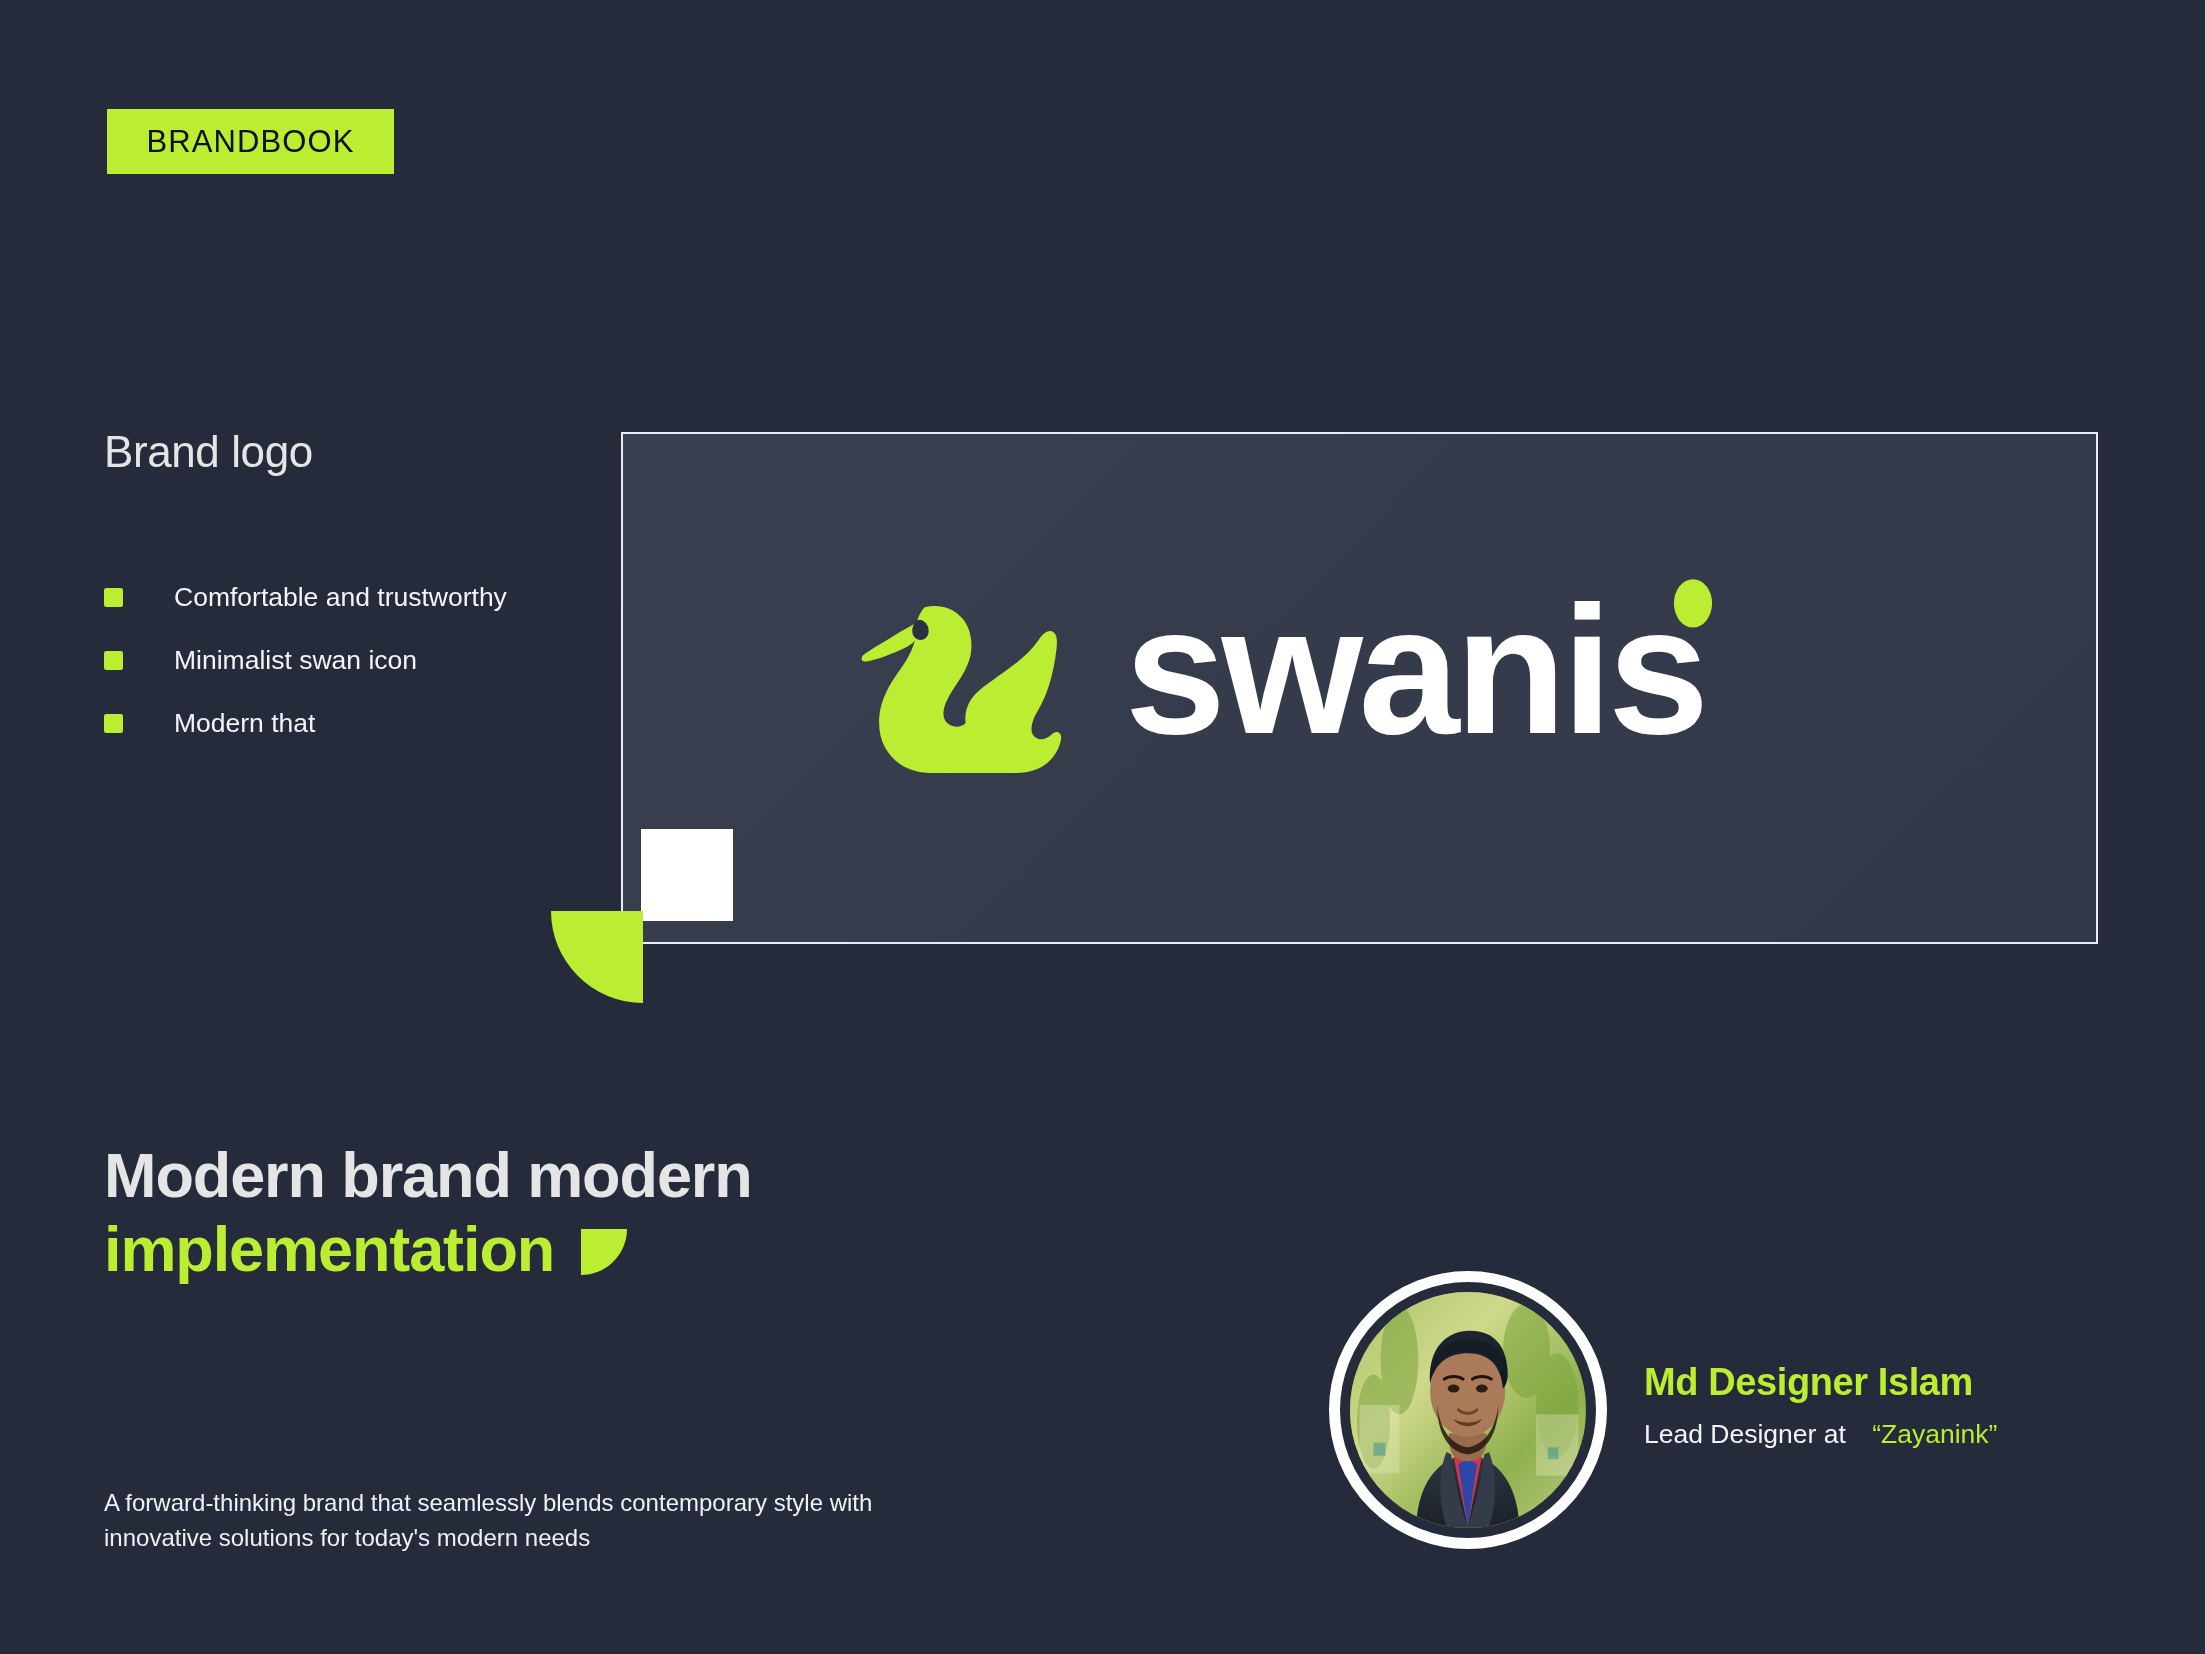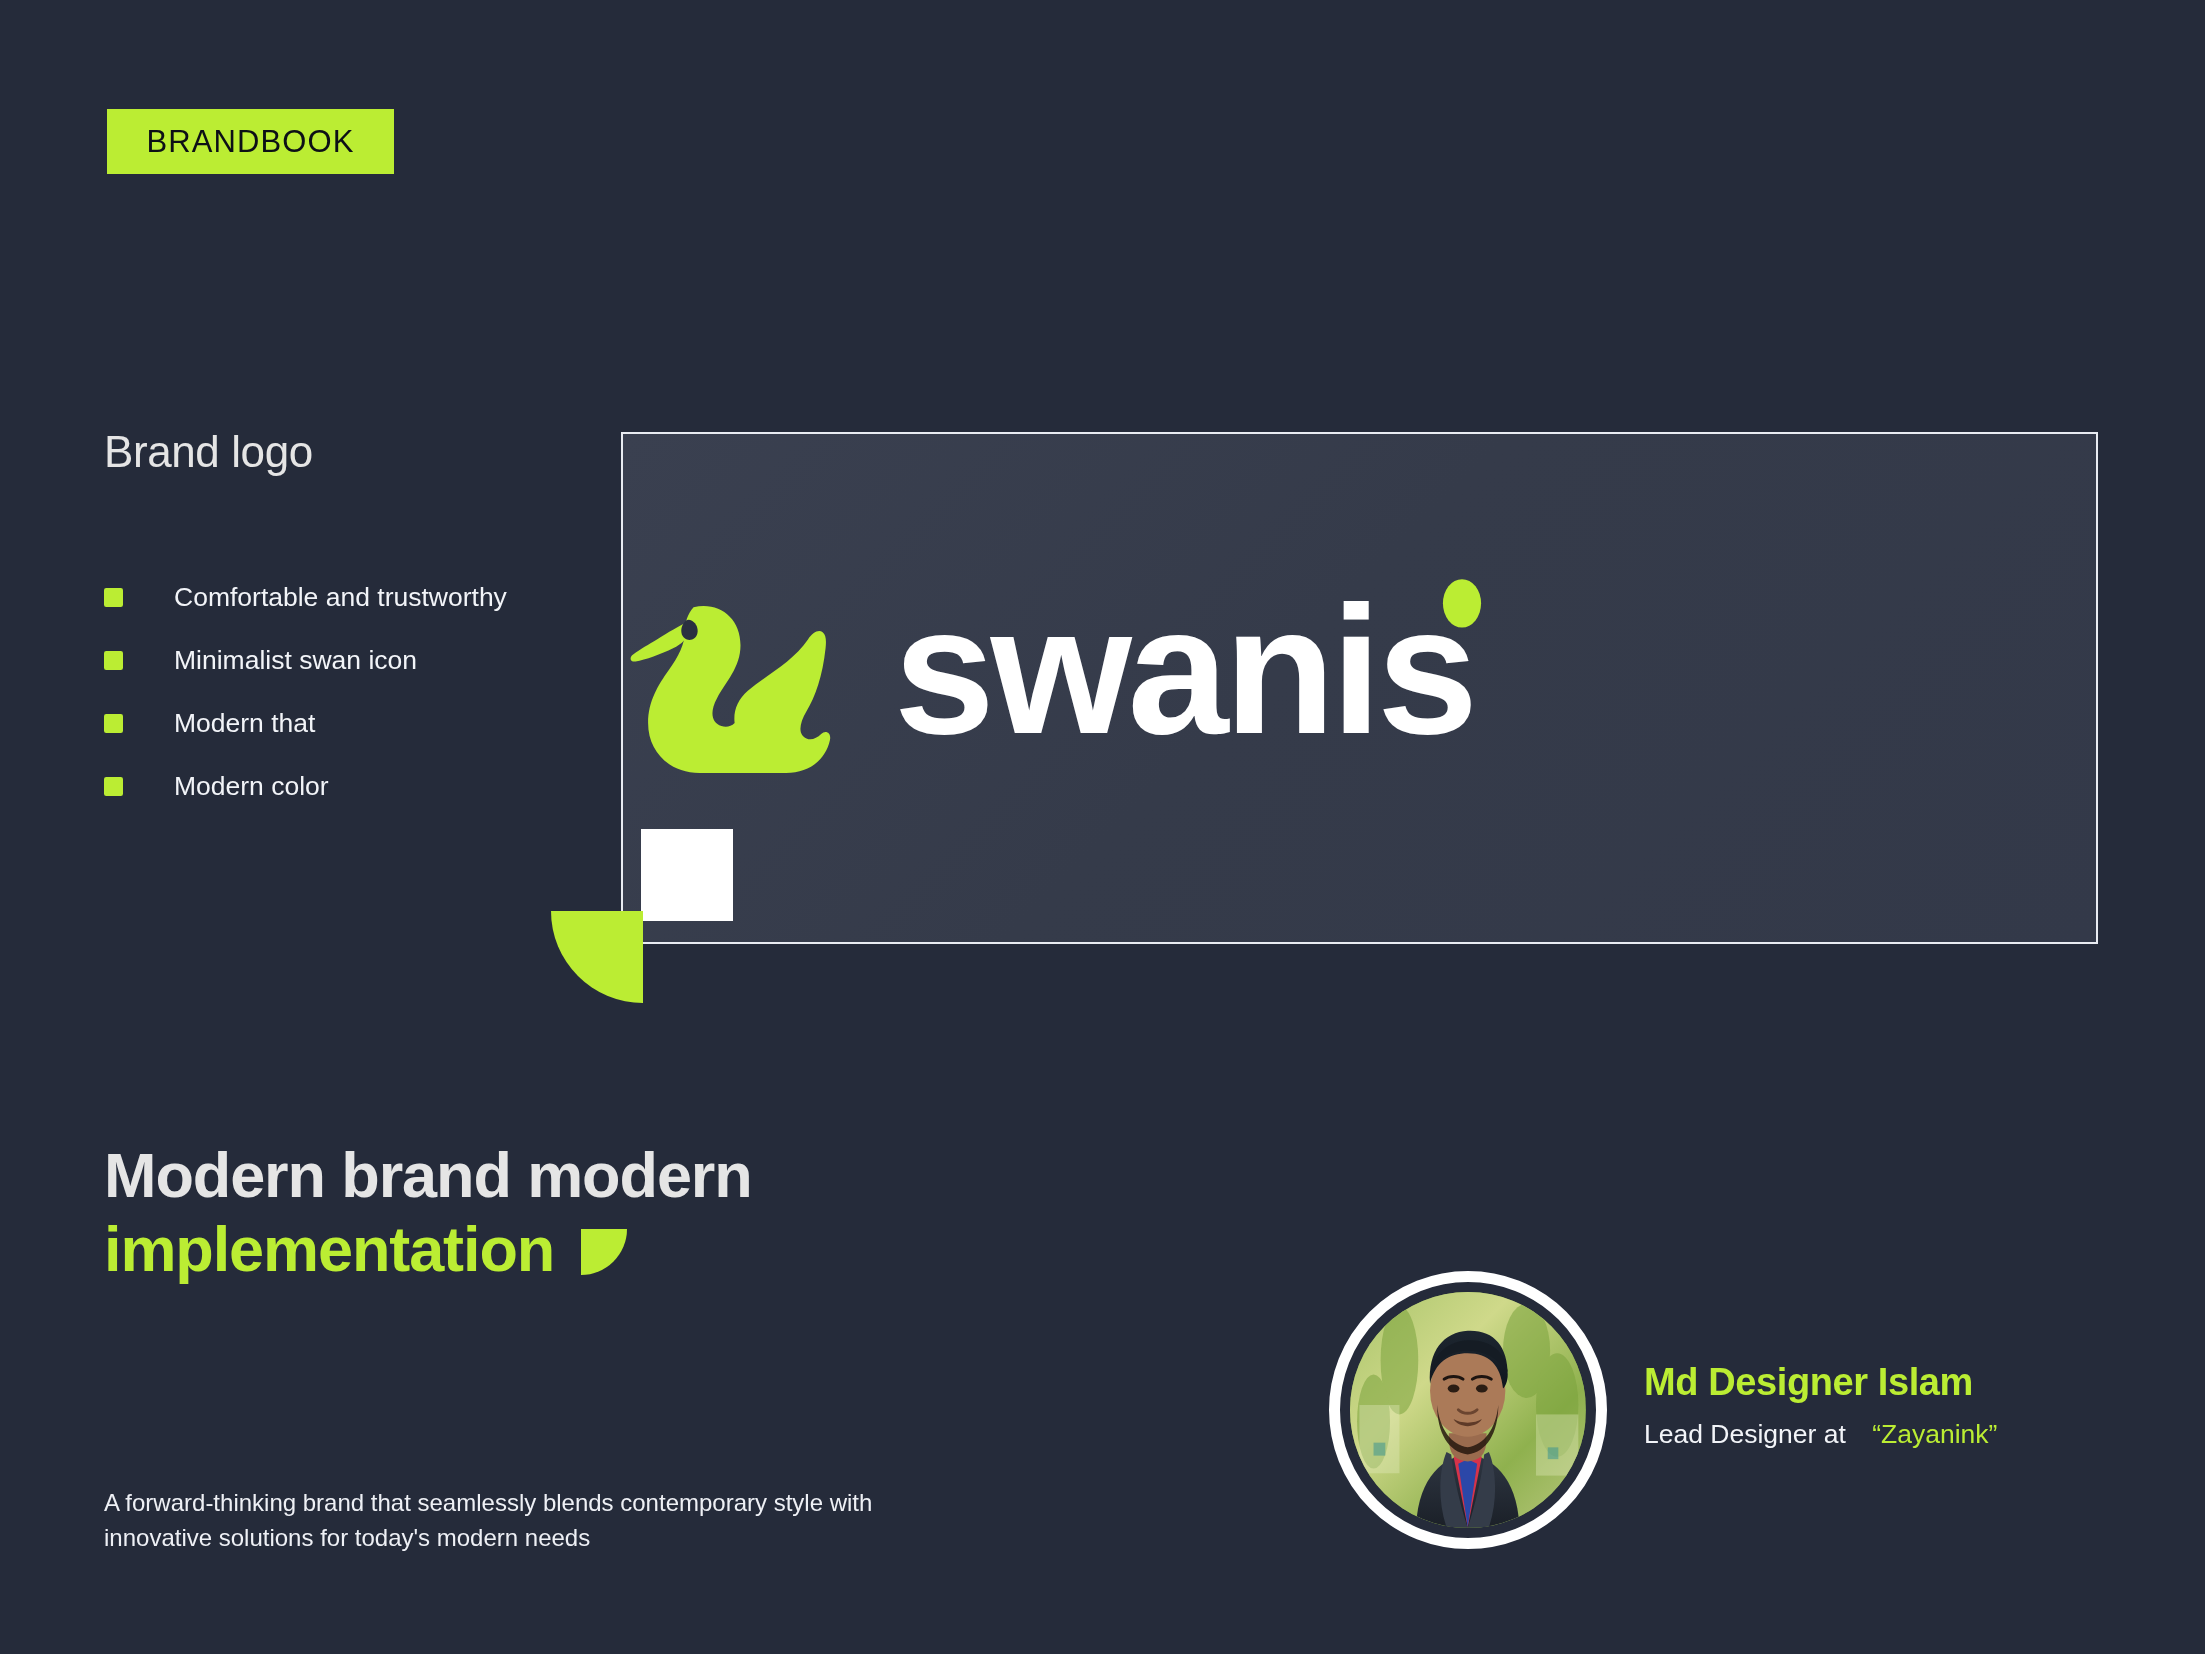--- a/index.html
+++ b/index.html
@@ -89,21 +89,21 @@
     box-sizing: border-box;
     background: linear-gradient(135deg, #3a4050 0%, #353b4a 45%, #333949 100%);
     overflow: hidden;
   }
   #logo-lockup {
     position: absolute;
     left: 0; top: 0;
     width: 100%; height: 100%;
     display: flex;
     align-items: center;
-    justify-content: flex-start;
+    justify-content: center;
     gap: 35px;
     padding-bottom: 2px;
     box-sizing: border-box;
   }
   #swan-mark { flex: 0 0 auto; display: block; }
   #wordmark {
     font-size: 184px;
     font-weight: 700;
     color: #ffffff;
     letter-spacing: -4.4px;
@@ -240,24 +240,20 @@
       <span class="feature-bullet"></span>
       <span class="feature-label">Comfortable and trustworthy</span>
     </div>
     <div class="feature-item">
       <span class="feature-bullet"></span>
       <span class="feature-label">Minimalist swan icon</span>
     </div>
     <div class="feature-item">
       <span class="feature-bullet"></span>
       <span class="feature-label">Modern that</span>
-    </div>
-    <div class="feature-item">
-      <span class="feature-bullet"></span>
-      <span class="feature-label">Modern color</span>
     </div>
   </div>
 
   <div id="logo-frame">
     <div id="logo-lockup">
       <svg id="swan-mark" width="235" height="187" viewBox="0 0 320 255" aria-hidden="true">
         <path fill="#bbed33" d="
           M 96 18
           C 130 10, 160 32, 160 70
           C 160 100, 140 120, 128 142

